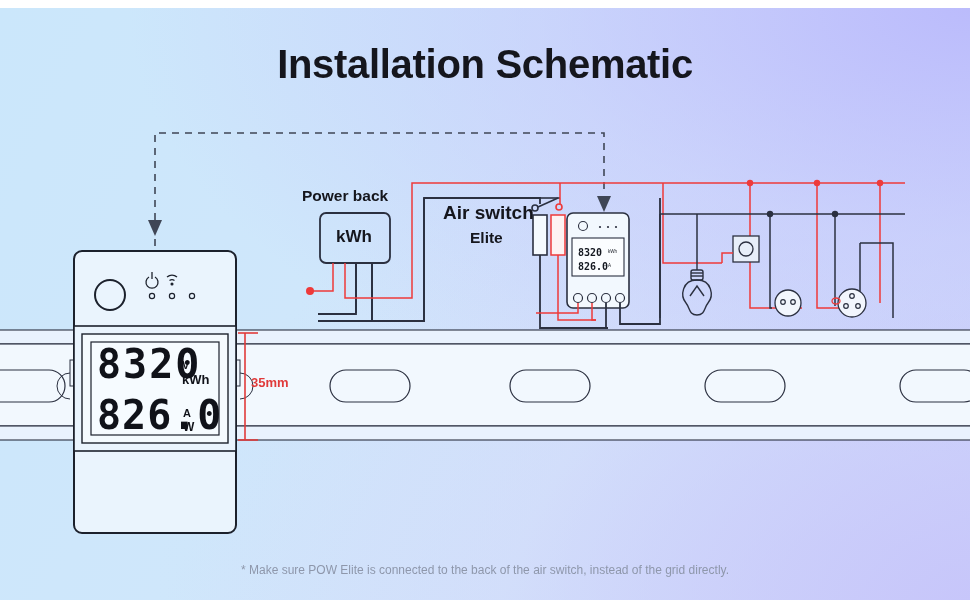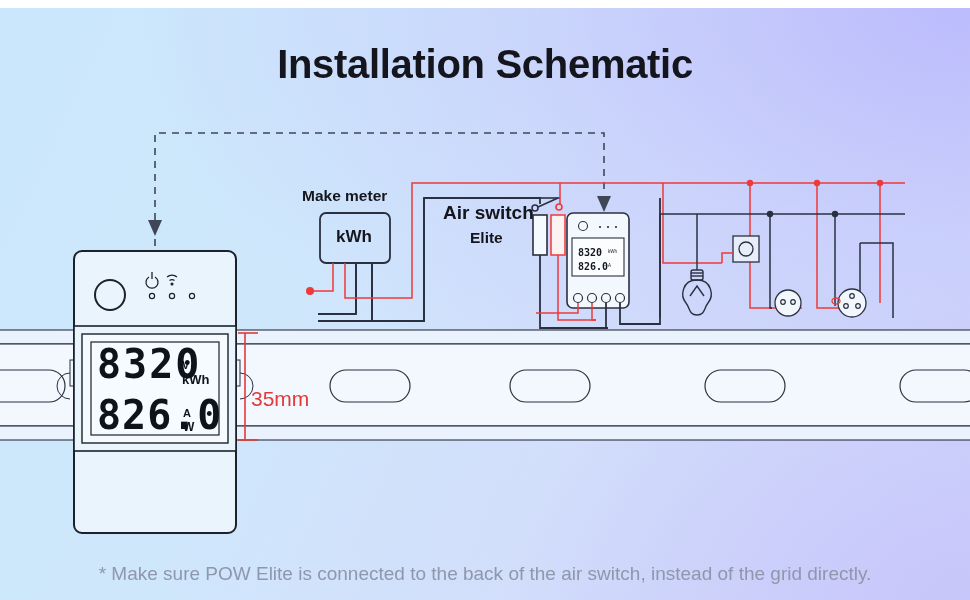--- a/index.html
+++ b/index.html
@@ -22,21 +22,21 @@
     position: absolute; left: 0; top: 34px; width: 970px;
     text-align: center;
     font-size: 40px;
     font-weight: bold;
     letter-spacing: -0.3px;
     color: #15161d;
   }
   #footnote {
     position: absolute; left: 0; top: 555px; width: 970px;
     text-align: center;
-    font-size: 19px;
+    font-size: 12px;
     color: #8e97ab;
   }
   #canvas { position: absolute; left: 0; top: 0; width: 970px; height: 600px; }
   .lcd-txt {
     position: absolute;
     font-family: "DejaVu Sans Mono", monospace;
     color: #101219;
     white-space: nowrap;
   }
   #big-v1 { left: 97px; top: 333px; font-size: 40px; font-weight: bold; letter-spacing: 2px; }
@@ -57,22 +57,22 @@
     position: absolute;
     font-weight: bold;
     color: #15161d;
     white-space: nowrap;
   }
   #lbl-pm { left: 302px; top: 179px; font-size: 15.5px; }
   #lbl-kwh { left: 336px; top: 219px; font-size: 17px; }
   #lbl-as { left: 443px; top: 194px; font-size: 19px; }
   #lbl-fu { left: 470px; top: 221px; font-size: 15.5px; }
   #dim35 {
-    position: absolute; left: 251px; top: 379px;
-    font-size: 21px; font-weight: normal; color: #e03a3a;
+    position: absolute; left: 251px; top: 367px;
+    font-size: 13px; font-weight: bold; color: #e03a3a;
     white-space: nowrap;
   }
   .mini-txt {
     position: absolute;
     font-family: "DejaVu Sans Mono", monospace;
     color: #141820;
     white-space: nowrap;
   }
   #m1 { left: 578px; top: 239px; font-size: 10px; font-weight: bold; letter-spacing: 0px; }
   #m2 { left: 578px; top: 253px; font-size: 10px; font-weight: bold; letter-spacing: 0px; }
@@ -277,21 +277,21 @@
   <div class="unit" id="u2">kWh</div>
   <div class="lcd-txt" id="big-v2">826.0</div>
   <div class="unit" id="u3">A</div>
   <div class="unit" id="u4">W</div>
 
   <div class="mini-txt" id="m1">8320</div>
   <div id="mu1">kWh</div>
   <div class="mini-txt" id="m2">826.0</div>
   <div id="mu2">A</div>
 
-  <div class="lbl" id="lbl-pm">Make meter</div>
+  <div class="lbl" id="lbl-pm">Power back</div>
   <div class="lbl" id="lbl-kwh">kWh</div>
   <div class="lbl" id="lbl-as">Air switch</div>
   <div class="lbl" id="lbl-fu">Elite</div>
 
   <div id="dim35">35mm</div>
 
   <div id="footnote">* Make sure POW Elite is connected to the back of the air switch, instead of the grid directly.</div>
 </div>
 
 </body></html>

